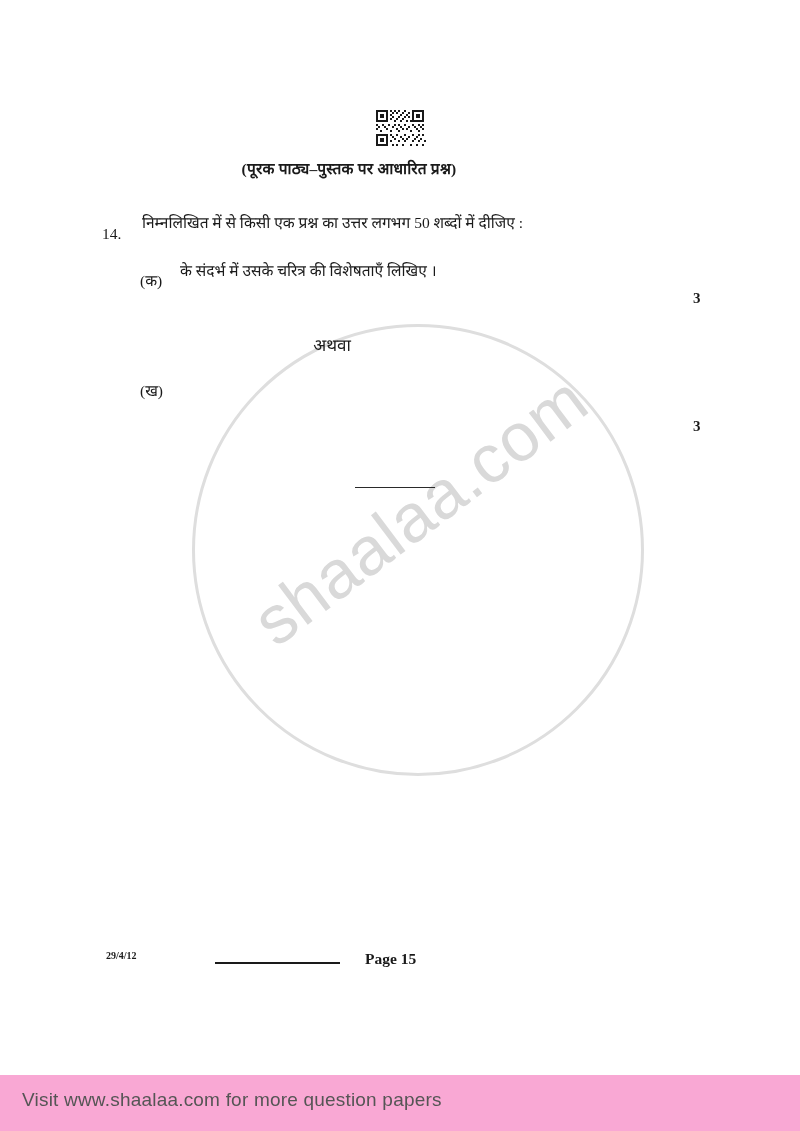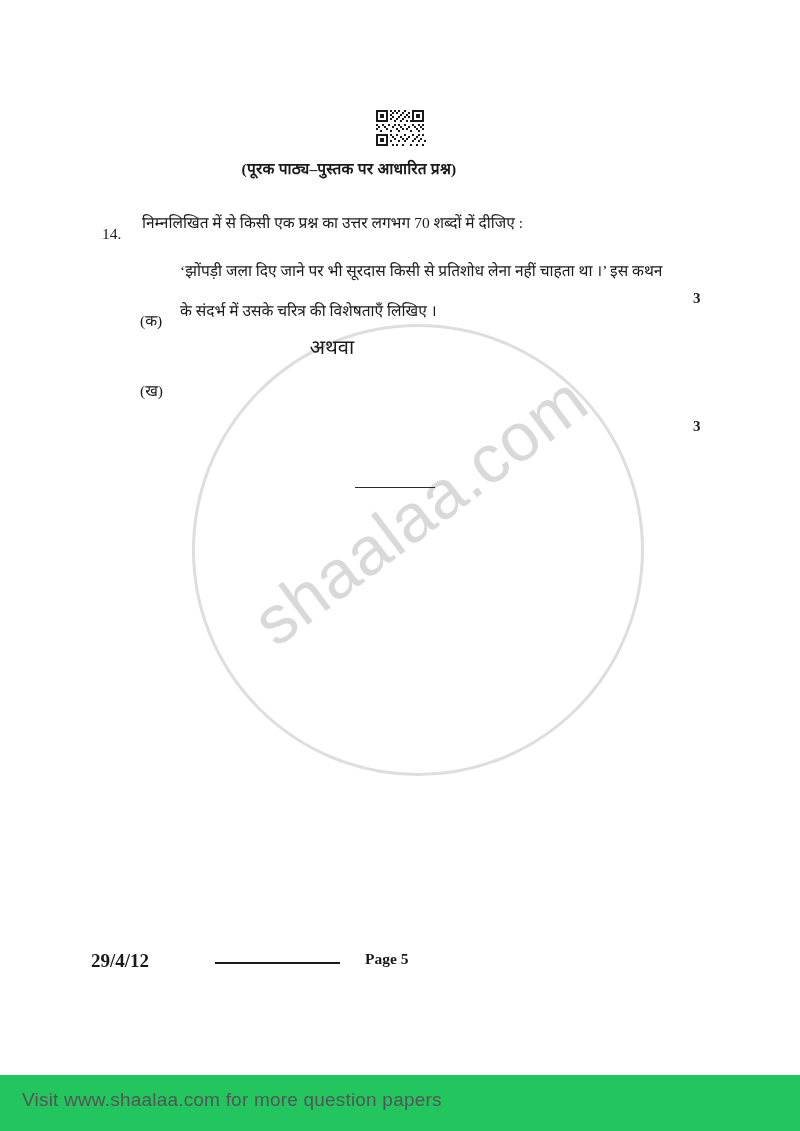--- a/index.html
+++ b/index.html
@@ -124,21 +124,21 @@
   #q14a { left: 131px; top: 251px; width: 580px; }
   #q14a-body { width: 540px; }
   #q14a-marks { left: 693px; top: 290px; }
 
   #athava {
     position: absolute;
     left: 0;
     top: 333px;
     width: 664px;
     text-align: center;
-    font-size: 20px;
+    font-size: 17px;
   }
 
   #q14b { left: 131px; top: 379px; width: 580px; }
   #q14b-body { width: 540px; }
   #q14b-marks { left: 693px; top: 418px; }
 
   
   #end-rule {
     position: absolute;
     left: 355px;
@@ -151,23 +151,23 @@
   
   #footer {
     position: absolute;
     left: 0;
     top: 950px;
     width: 800px;
     height: 30px;
   }
   #footer-code {
     position: absolute;
-    left: 91px;
+    left: 106px;
     top: 0;
-    font-size: 19px;
+    font-size: 10px;
     font-weight: bold;
   }
   #footer-rule {
     position: absolute;
     left: 215px;
     top: 12px;
     width: 125px;
     height: 0;
     border-top: 2px solid #1a1a1a;
   }
@@ -179,21 +179,21 @@
     font-weight: bold;
   }
 
   
   #bottom-banner {
     position: absolute;
     left: 0;
     top: 1075px;
     width: 800px;
     height: 56px;
-    background: #22c55e;
+    background: #f9a8d4;
   }
   #bottom-banner-text {
     position: absolute;
     left: 22px;
     top: 14px;
     font-family: "Liberation Sans", sans-serif;
     font-size: 19px;
     color: #555555;
     letter-spacing: 0.2px;
   }
@@ -306,48 +306,47 @@
             <rect x="48" y="36" width="2" height="2"></rect>
         </g>
       </svg>
     </div>
 
     <div id="section-heading">(पूरक पाठ्य–पुस्तक पर आधारित प्रश्न)</div>
 
     <div class="q-row" id="q14">
       <div class="q-num">14.</div>
       <div class="q-body" id="q14-body">
-        <span>निम्नलिखित में से किसी </span><span class="bold">एक</span><span> प्रश्न का उत्तर लगभग </span><span class="bold">70</span><span> शब्दों में दीजिए :</span>
+        <span>निम्नलिखित में से किसी </span><span class="bold">एक</span><span> प्रश्न का उत्तर लगभग </span><span class="bold">50</span><span> शब्दों में दीजिए :</span>
       </div>
     </div>
 
     <div class="q-row" id="q14a">
       <div class="sub-label">(क)</div>
       <div class="q-body" id="q14a-body">
-        <div>‘झोंपड़ी जला दिए जाने पर भी सूरदास किसी से प्रतिशोध लेना नहीं चाहता था ।’ इस कथन</div>
         <div>के संदर्भ में उसके चरित्र की विशेषताएँ लिखिए ।</div>
       </div>
     </div>
     <div class="q-marks" id="q14a-marks">3</div>
 
     <div id="athava">अथवा</div>
 
     <div class="q-row" id="q14b">
       <div class="sub-label">(ख)</div>
       <div class="q-body" id="q14b-body">
       </div>
     </div>
     <div class="q-marks" id="q14b-marks">3</div>
 
     <div id="end-rule"></div>
 
     <div id="footer">
       <div id="footer-code">29/4/12</div>
       <div id="footer-rule"></div>
-      <div id="footer-page">Page 5</div>
+      <div id="footer-page">Page 15</div>
     </div>
 
   </div>
 </div>
 
 <div id="bottom-banner">
   <div id="bottom-banner-text">Visit www.shaalaa.com for more question papers</div>
 </div>
 
 </body></html>

